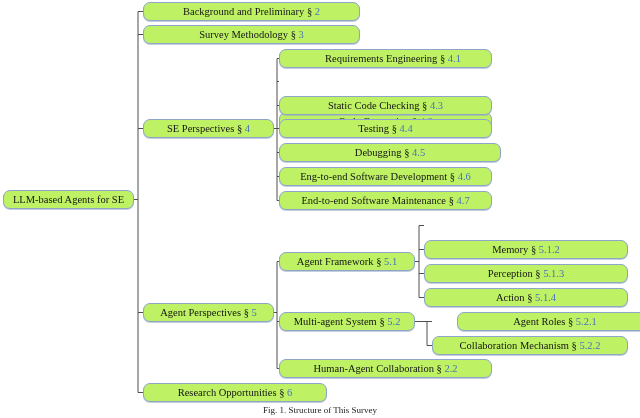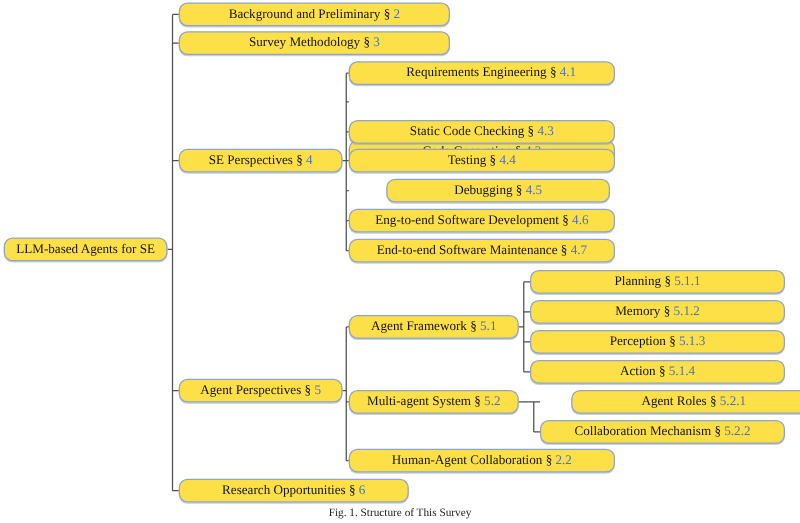--- a/index.html
+++ b/index.html
@@ -40,21 +40,21 @@
   }
 
   
   .node {
     position: absolute;
     box-sizing: border-box;
     height: 19px;
     line-height: 17px;
     border: 1px solid #8fa5c8;
     border-radius: 7px;
-    background: #fde047;
+    background: #bef264;
     text-align: center;
     font-size: 10.5px;
     white-space: nowrap;
     overflow: hidden;
     color: #151515;
     box-shadow: 0 1px 0 0 rgba(150,165,195,0.55);
   }
   .node .sect {
     color: #4a72b8;
   }
@@ -92,29 +92,28 @@
   <div class="node" style="left: 143px; top: 2px; width: 217px;"><span>Background and Preliminary</span><span class="sgn"> § </span><span class="sect">2</span></div>
   <div class="node" style="left: 143px; top: 25px; width: 217px;"><span>Survey Methodology</span><span class="sgn"> § </span><span class="sect">3</span></div>
   <div class="node" style="left: 143px; top: 119px; width: 131px;"><span>SE Perspectives</span><span class="sgn"> § </span><span class="sect">4</span></div>
   <div class="node" style="left: 143px; top: 303px; width: 131px;"><span>Agent Perspectives</span><span class="sgn"> § </span><span class="sect">5</span></div>
   <div class="node" style="left: 143px; top: 383px; width: 184px;"><span>Research Opportunities</span><span class="sgn"> § </span><span class="sect">6</span></div>
 
   <div class="node" style="left: 279px; top: 49px; width: 213px; padding-left: 15px;"><span>Requirements Engineering</span><span class="sgn"> § </span><span class="sect">4.1</span></div>
   <div class="node" style="left: 279px; top: 72px; width: 213px; margin-top: 40px;"><span>Code Generation</span><span class="sgn"> § </span><span class="sect">4.2</span></div>
   <div class="node" style="left: 279px; top: 96px; width: 213px;"><span>Static Code Checking</span><span class="sgn"> § </span><span class="sect">4.3</span></div>
   <div class="node" style="left: 279px; top: 119px; width: 213px;"><span>Testing</span><span class="sgn"> § </span><span class="sect">4.4</span></div>
-  <div class="node" style="left: 279px; top: 143px; width: 179px; margin-left: 30px;"><span>Debugging</span><span class="sgn"> § </span><span class="sect">4.5</span></div>
+  <div class="node" style="left: 279px; top: 143px; width: 222px;"><span>Debugging</span><span class="sgn"> § </span><span class="sect">4.5</span></div>
   <div class="node" style="left: 279px; top: 167px; width: 213px;"><span>Eng-to-end Software Development</span><span class="sgn"> § </span><span class="sect">4.6</span></div>
   <div class="node" style="left: 279px; top: 191px; width: 213px;"><span>End-to-end Software Maintenance</span><span class="sgn"> § </span><span class="sect">4.7</span></div>
 
   <div class="node" style="left: 279px; top: 252px; width: 136px;"><span>Agent Framework</span><span class="sgn"> § </span><span class="sect">5.1</span></div>
   <div class="node" style="left: 279px; top: 312px; width: 136px;"><span>Multi-agent System</span><span class="sgn"> § </span><span class="sect">5.2</span></div>
   <div class="node" style="left: 279px; top: 359px; width: 213px;"><span>Human-Agent Collaboration</span><span class="sgn"> § </span><span class="sect">2.2</span></div>
 
-  <div class="node" style="left: 424px; top: 216px; width: 204px;"><span>Planning</span><span class="sgn"> § </span><span class="sect">5.1.1</span></div>
   <div class="node" style="left: 424px; top: 240px; width: 204px;"><span>Memory</span><span class="sgn"> § </span><span class="sect">5.1.2</span></div>
   <div class="node" style="left: 424px; top: 264px; width: 204px;"><span>Perception</span><span class="sgn"> § </span><span class="sect">5.1.3</span></div>
   <div class="node" style="left: 424px; top: 288px; width: 204px;"><span>Action</span><span class="sgn"> § </span><span class="sect">5.1.4</span></div>
 
   <div class="node" style="left: 457px; top: 312px; width: 196px;"><span>Agent Roles</span><span class="sgn"> § </span><span class="sect">5.2.1</span></div>
   <div class="node" style="left: 432px; top: 336px; width: 196px;"><span>Collaboration Mechanism</span><span class="sgn"> § </span><span class="sect">5.2.2</span></div>
 
   <div id="caption">
     <span>Fig. 1.</span>
     <span>Structure of This Survey</span>

